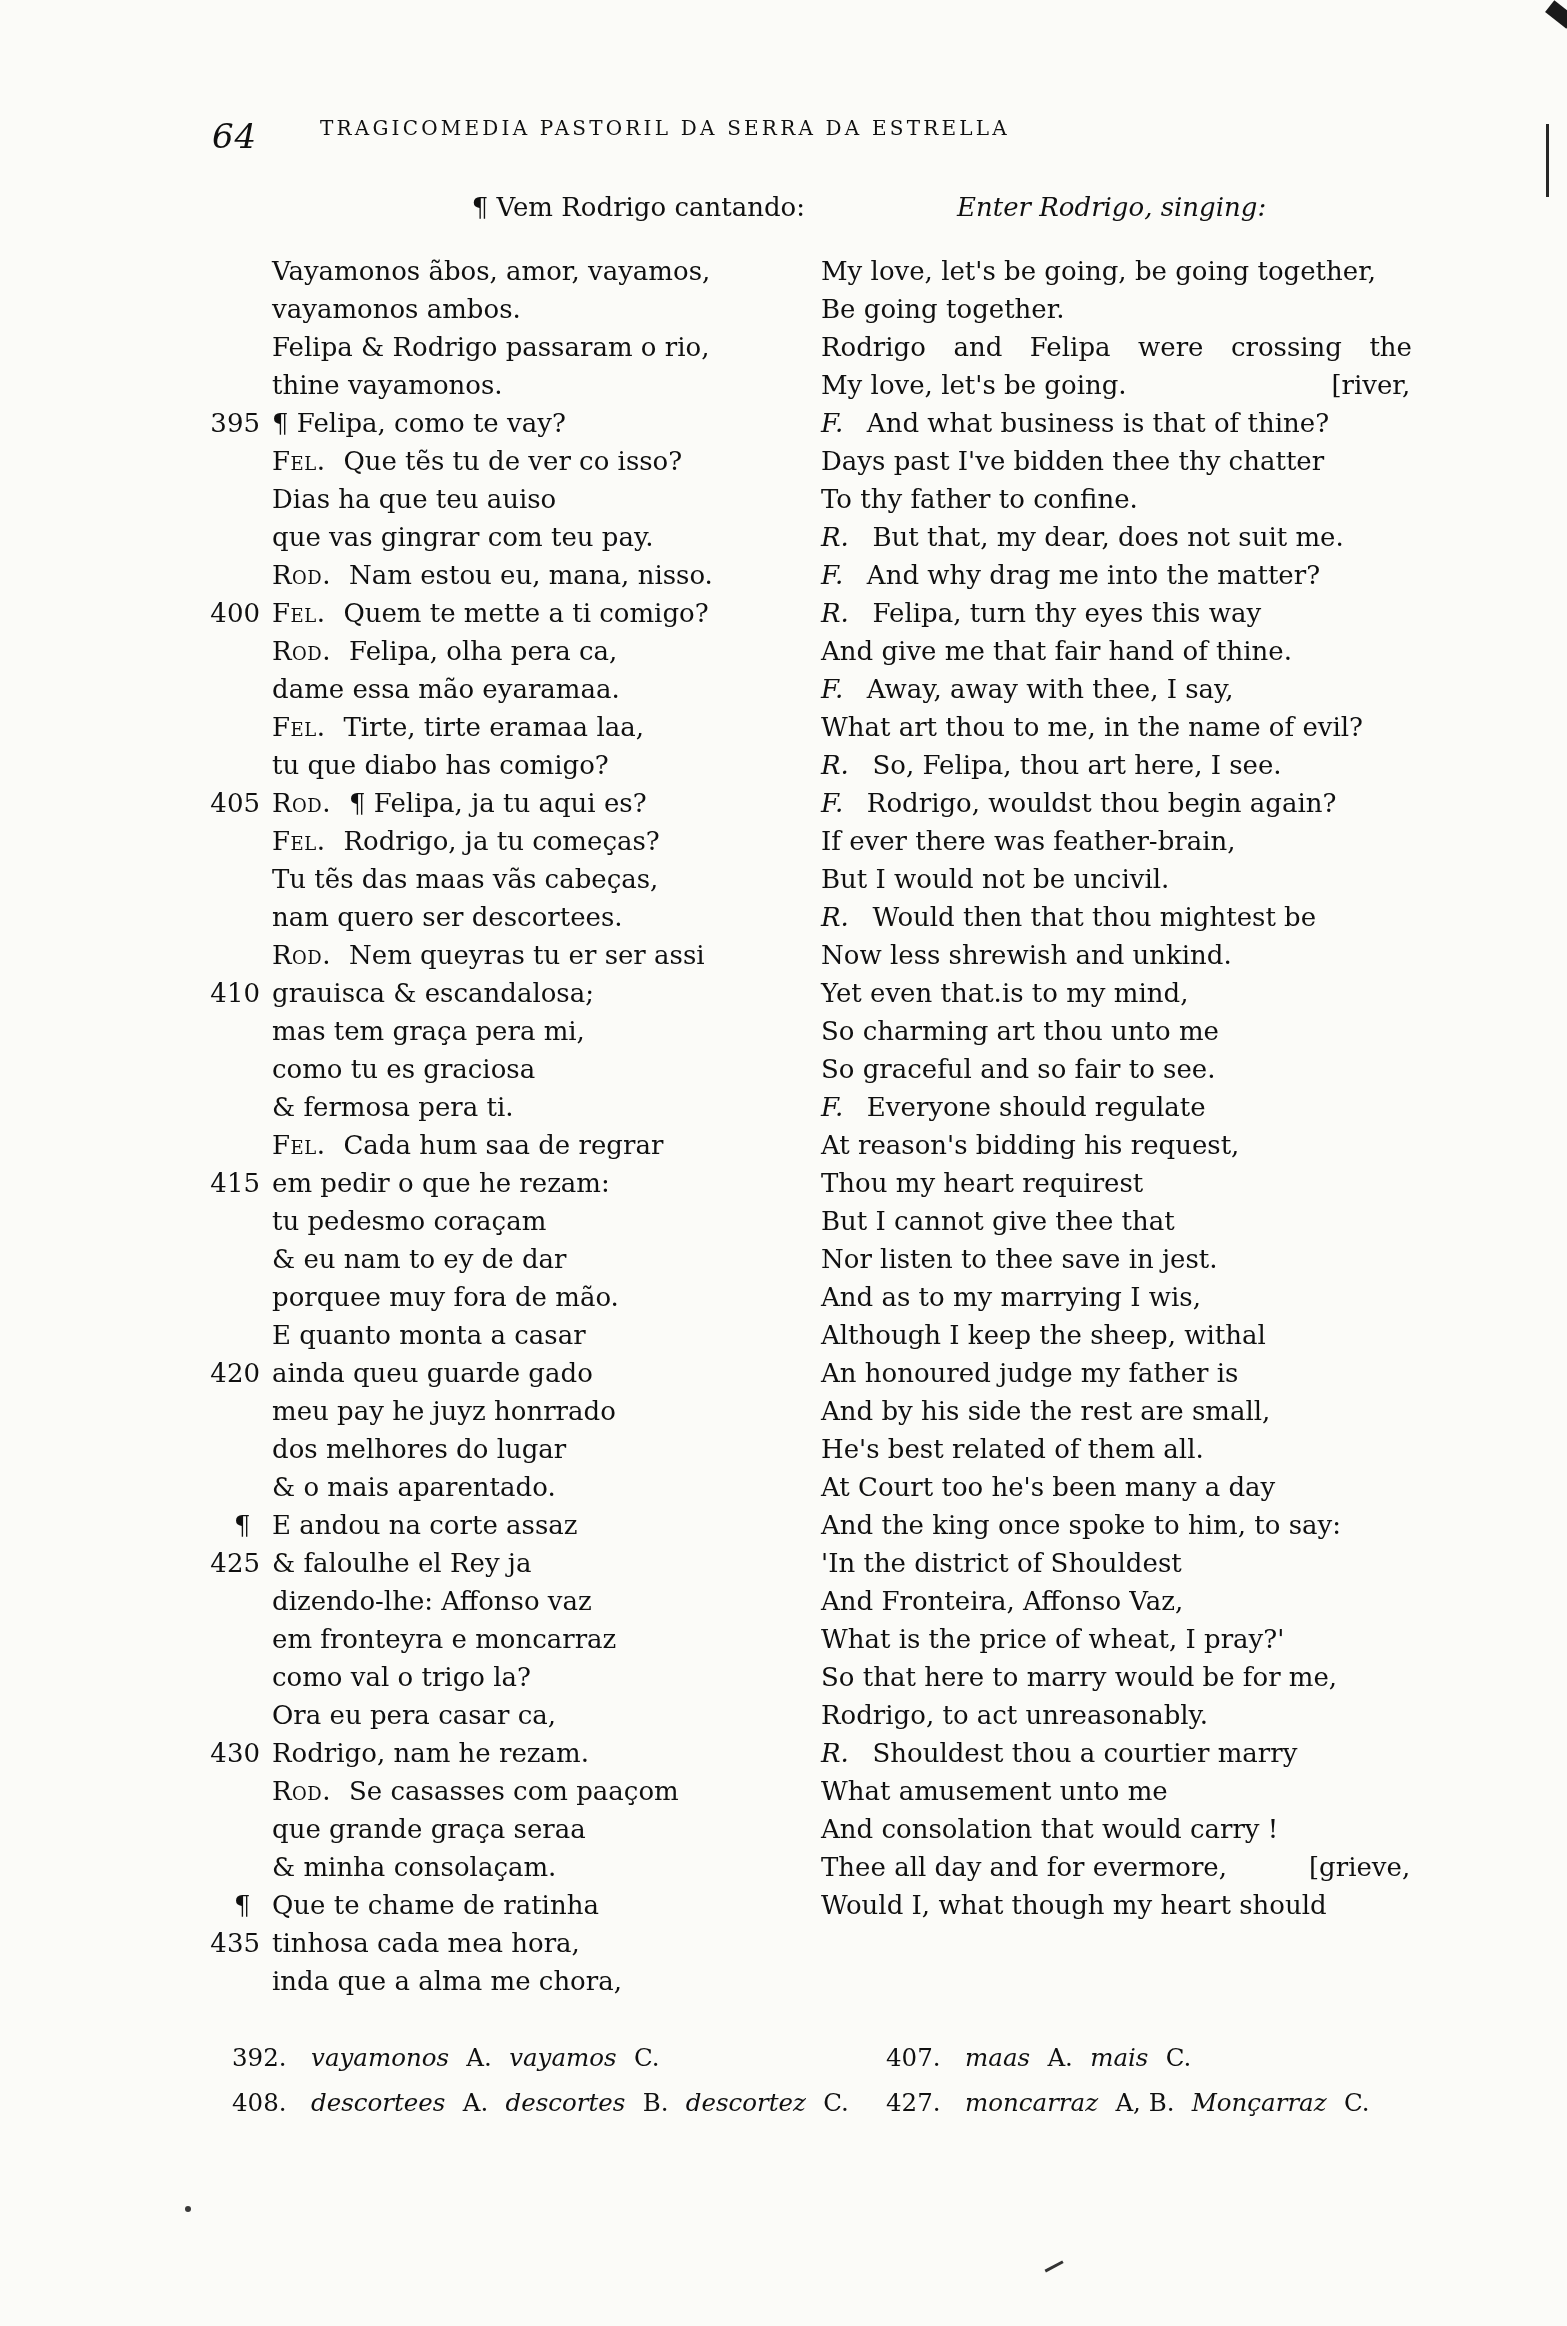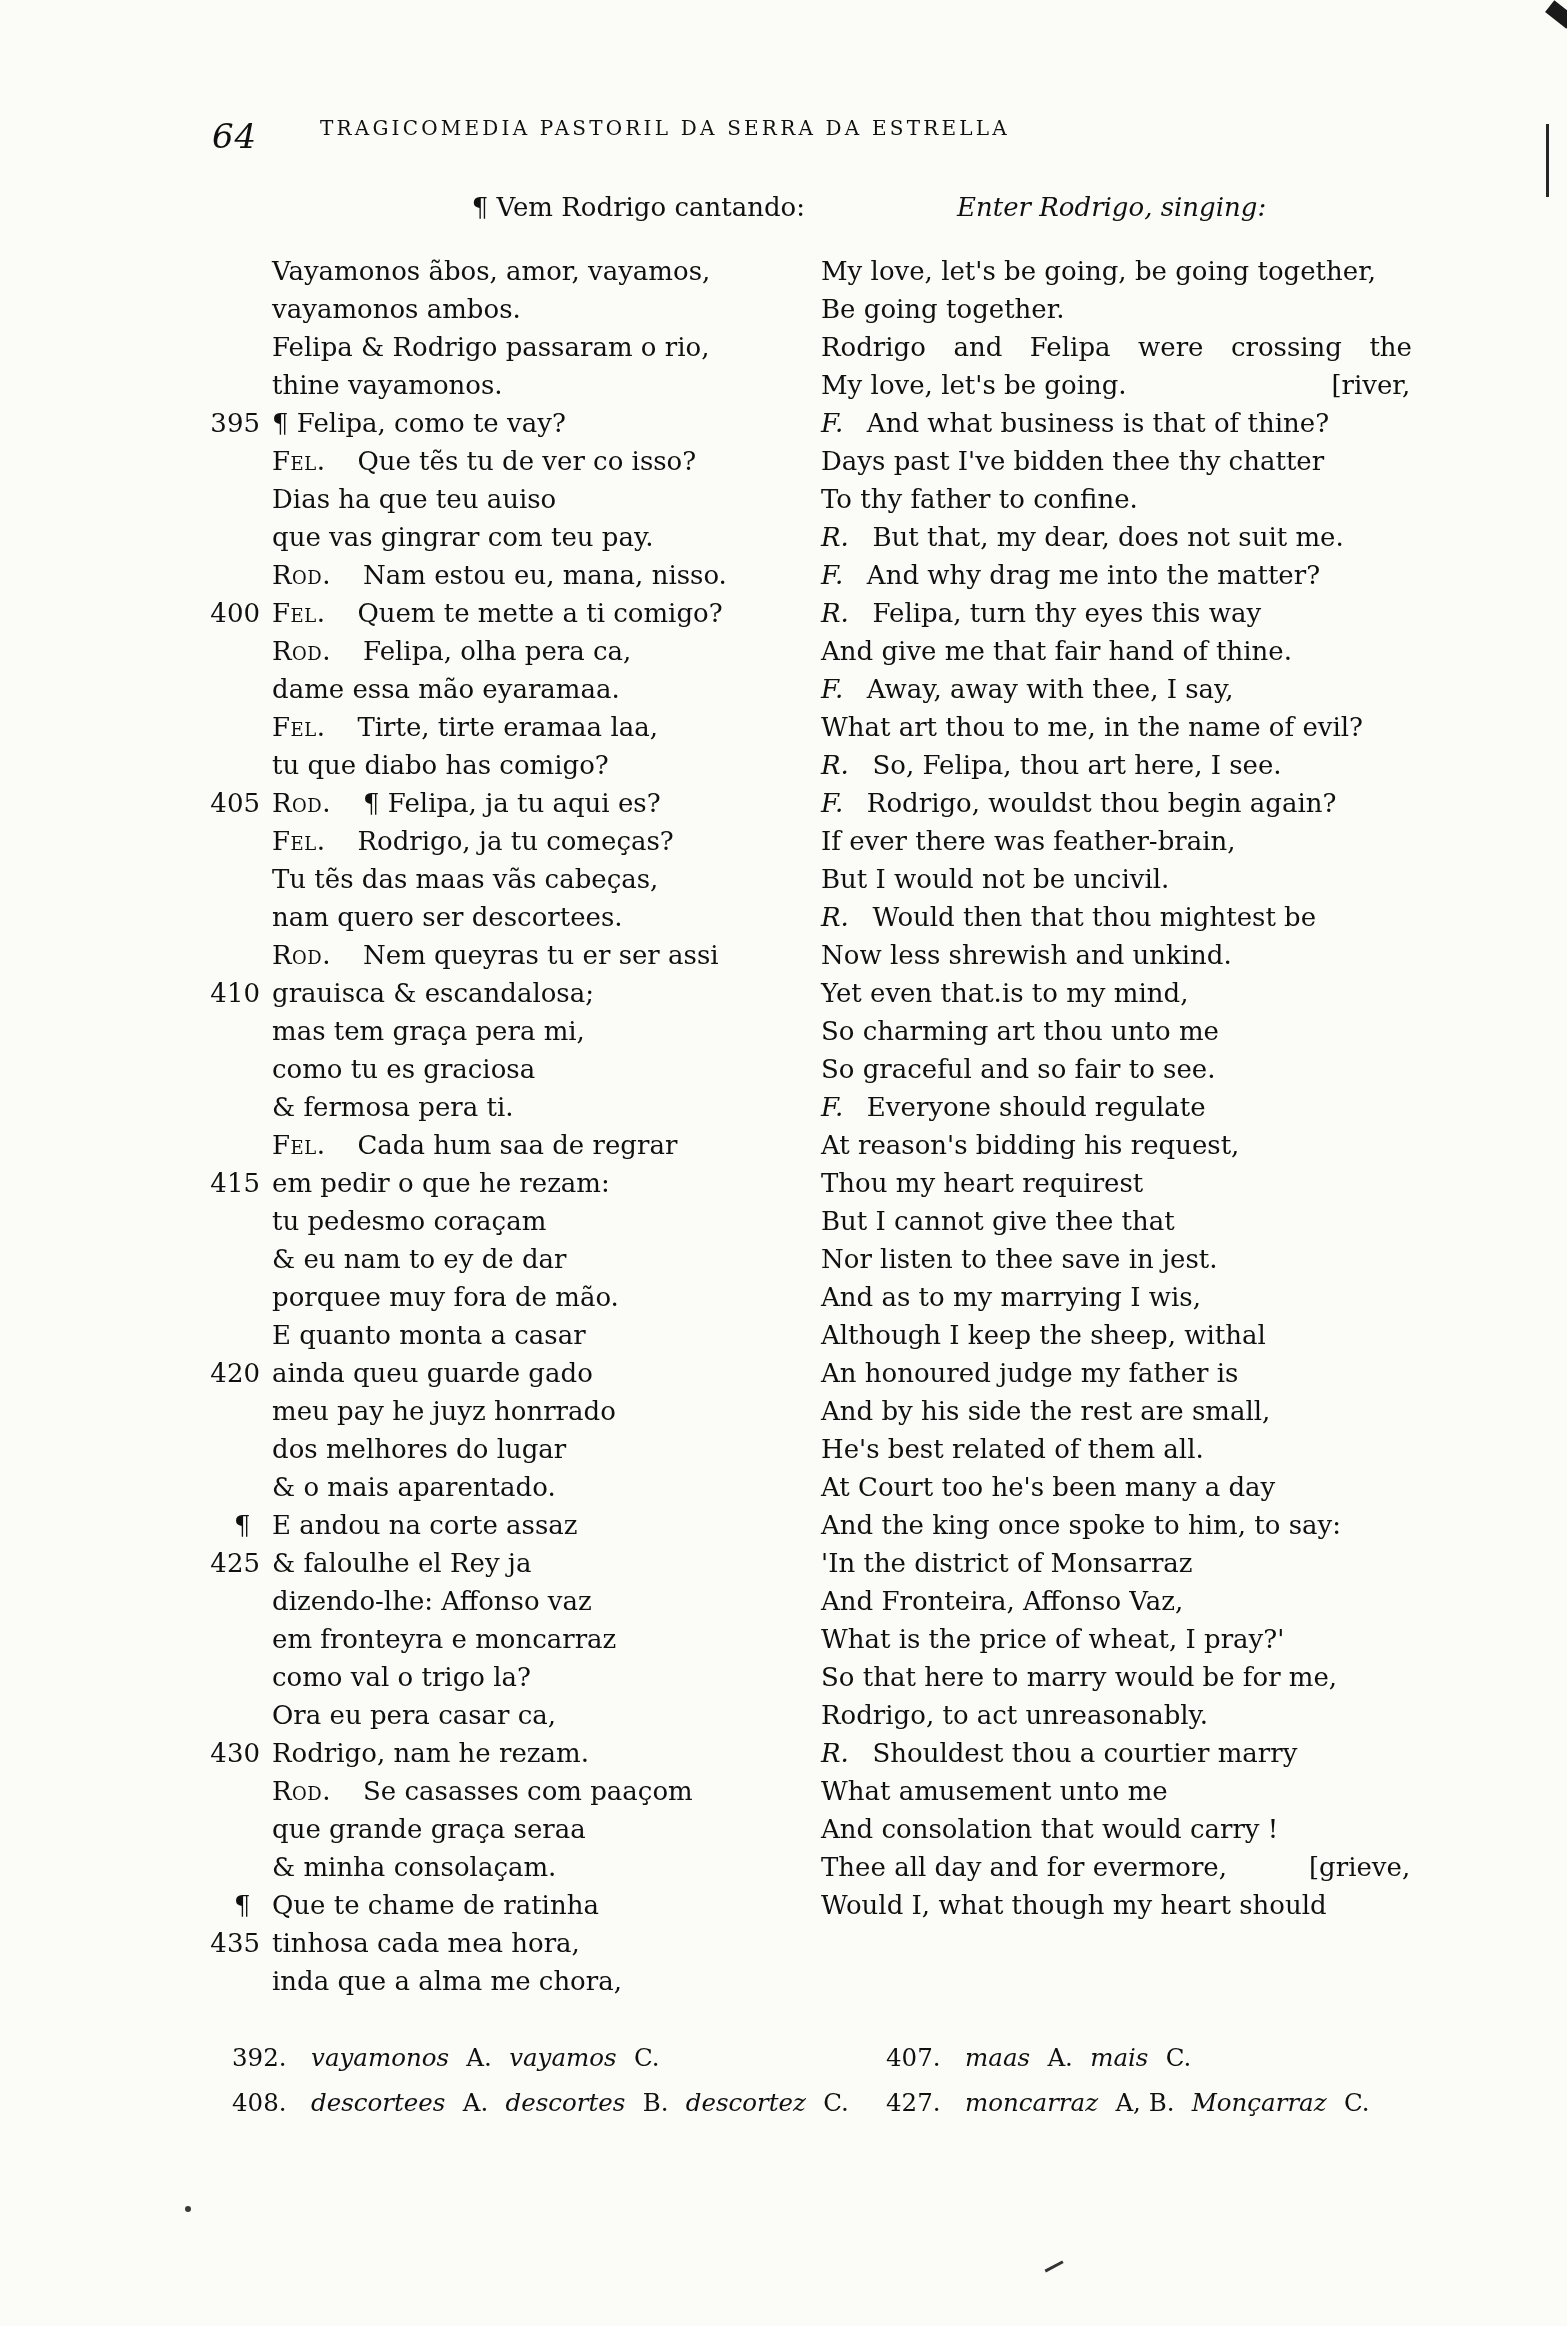--- a/index.html
+++ b/index.html
@@ -16,21 +16,21 @@
   .col{position:absolute;top:188px;}
   #left-col{left:205px;width:600px;}
   #right-col{left:821px;width:591px;}
   .stage{height:38px;line-height:38px;margin-bottom:25.5px;white-space:nowrap;}
   #left-col .stage{padding-left:42px;text-align:right;}
   #right-col .stage{font-style:italic;padding-left:136px;}
   .vline{position:relative;height:38px;line-height:38px;white-space:nowrap;}
   #left-col .vline{padding-left:67px;}
   .lnum{position:absolute;left:0;top:0;width:55px;text-align:right;}
   .hangmark{position:absolute;left:29px;}
-  .sp{font-variant:small-caps;letter-spacing:0.5px;margin-right:32px;}
+  .sp{font-variant:small-caps;letter-spacing:0.5px;margin-right:18px;}
   .spi{font-style:italic;margin-right:23.6px;}
   .catch{position:absolute;right:1.8px;}
   .justify .vtext{display:inline-block;width:100%;text-align:justify;text-align-last:justify;white-space:normal;}
   
   #footnotes{position:absolute;top:2035px;left:0;width:100%;font-size:24.5px;}
   .fn-col{position:absolute;top:0;}
   #fn-left{left:232px;}
   #fn-right{left:886px;}
   .fnline{height:45px;line-height:45px;white-space:nowrap;}
   .fseg{margin-right:17.3px;}
@@ -132,21 +132,21 @@
       <div class="vline"><span class="vtext">Thou my heart requirest</span></div>
       <div class="vline"><span class="vtext">But I cannot give thee that</span></div>
       <div class="vline"><span class="vtext">Nor listen to thee save in jest.</span></div>
       <div class="vline"><span class="vtext">And as to my marrying I wis,</span></div>
       <div class="vline"><span class="vtext">Although I keep the sheep, withal</span></div>
       <div class="vline"><span class="vtext">An honoured judge my father is</span></div>
       <div class="vline"><span class="vtext">And by his side the rest are small,</span></div>
       <div class="vline"><span class="vtext">He's best related of them all.</span></div>
       <div class="vline"><span class="vtext">At Court too he's been many a day</span></div>
       <div class="vline"><span class="vtext">And the king once spoke to him, to say:</span></div>
-      <div class="vline"><span class="vtext">'In the district of Monsarraz</span></div>
+      <div class="vline"><span class="vtext">'In the district of Shouldest</span></div>
       <div class="vline"><span class="vtext">And Fronteira, Affonso Vaz,</span></div>
       <div class="vline"><span class="vtext">What is the price of wheat, I pray?'</span></div>
       <div class="vline"><span class="vtext">So that here to marry would be for me,</span></div>
       <div class="vline"><span class="vtext">Rodrigo, to act unreasonably.</span></div>
       <div class="vline"><span class="vtext"><span class="spi">R.</span>Shouldest thou a courtier marry</span></div>
       <div class="vline"><span class="vtext">What amusement unto me</span></div>
       <div class="vline"><span class="vtext">And consolation that would carry !</span></div>
       <div class="vline"><span class="vtext">Thee all day and for evermore,</span><span class="catch">[grieve,</span></div>
       <div class="vline"><span class="vtext">Would I, what though my heart should</span></div>
     </div>

